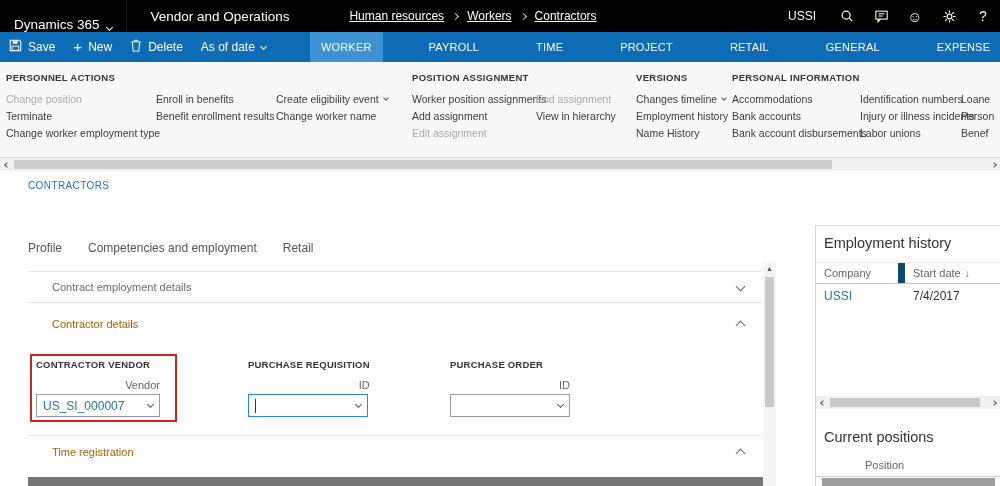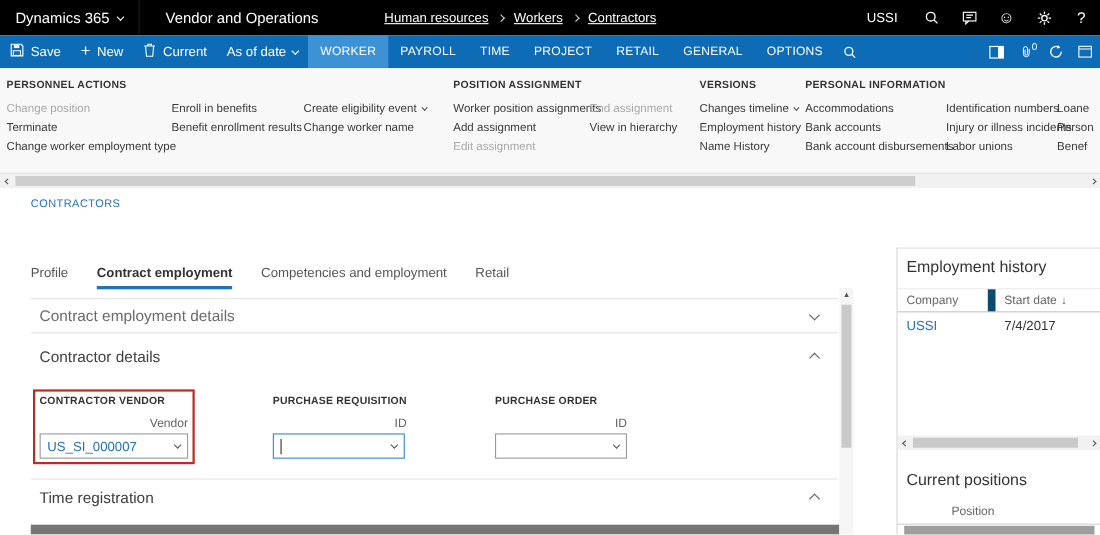--- a/index.html
+++ b/index.html
@@ -13,41 +13,41 @@
           border-right:1.4px solid currentColor; border-bottom:1.4px solid currentColor; }
   .chev.down  { transform:rotate(45deg); margin-bottom:2px; }
   .chev.right { transform:rotate(-45deg); }
   .chev.up    { transform:rotate(225deg); margin-top:3px; }
   .chev.left  { transform:rotate(135deg); }
   .chev.lg { width:7px; height:7px; border-width:1.6px; }
 
   
   .topbar { position:absolute; top:0; left:0; width:100%; height:32px;
             background:#000; color:#fff; display:flex; align-items:center; }
-  .brand { display:flex; align-items:center; gap:7px; padding:0 14px; height:100%;
+  .brand { display:flex; align-items:flex-end; gap:7px; padding:0 14px; height:100%;
            font-size:13.5px; cursor:pointer; }
   .tb-divider { width:1px; height:100%; background:#1c1c1c; }
   .appname { padding:0 24px; font-size:13.5px; height:100%; display:flex; align-items:center; cursor:pointer;}
   .breadcrumb { display:flex; align-items:center; gap:9px; margin-left:36px; font-size:12px;text-decoration:underline; }
   .bc-item { cursor:pointer; }
   .bc-sep { color:#cfcfcf; }
   .tb-right { margin-left:auto; display:flex; align-items:center; height:100%; }
   .company { font-size:12px; padding:0 14px; cursor:pointer; }
   .tb-icon { width:34px; height:100%; display:flex; align-items:center; justify-content:center;
              cursor:pointer; font-size:15px; color:#fff; }
   .tb-icon.help { font-size:14px; }
 
   
   .cmdbar { position:absolute; top:32px; left:0; width:100%; height:30px;
             background:#0d6cb5; color:#fff; display:flex; align-items:center; }
   .cmd-btn { display:flex; align-items:center; gap:6px; padding:0 9px; height:100%;
              font-size:12px; cursor:pointer; white-space:nowrap; }
   .plus-glyph { font-size:15px; line-height:1; margin-top:-2px; }
   .cmd-tab { padding:0 11px; height:100%; display:flex; align-items:center; font-size:11px;
-             letter-spacing:.2px; cursor:pointer; white-space:nowrap; }
+             letter-spacing:.2px; cursor:pointer; white-space:nowrap;margin-left:35px; }
   .cmd-tab.active { background:#3d92d6; }
   .cmd-right { margin-left:auto; display:flex; align-items:center; height:100%; }
   .cmd-icon { width:27px; height:100%; display:flex; align-items:center; justify-content:center; cursor:pointer; position:relative;}
   .badge-num { font-size:9px; position:absolute; top:5px; right:3px; }
 
   
   .flyout { position:absolute; top:62px; left:0; width:100%; height:96px;
             background:#f8f8f8; border-bottom:1px solid #dcdcdc;
             box-shadow:0 2px 3px rgba(0,0,0,.15); display:flex; padding:10px 0 0 6px; }
   .fly-col { flex:none; }
@@ -68,24 +68,24 @@
   .caption { position:absolute; left:28px; top:9px; font-size:10px; letter-spacing:.4px;
              color:#2272b9; cursor:pointer; }
   .page-title { position:absolute; left:27px; top:23px; font-size:26px; font-weight:400; color:#333; }
   .page-tabs { position:absolute; left:28px; top:70px; display:flex; gap:26px; font-size:12px; color:#555; }
   .page-tab { padding-bottom:5px; cursor:pointer; border-bottom:3px solid transparent; }
   .page-tab.active { color:#333; font-weight:bold; border-bottom-color:#2272b9; }
 
   .sec-line { position:absolute; left:28px; width:734px; height:1px; background:#e4e4e4; }
   .section-hd { position:absolute; left:28px; width:734px; height:30px; display:flex;
                 align-items:center; cursor:pointer; }
-  .section-hd .sec-title { font-size:14px; margin-left:8px; }
+  .section-hd .sec-title { font-size:11px; margin-left:24px; }
   .section-hd .sec-chev { margin-left:auto; margin-right:18px; color:#666; }
   .sec-gray .sec-title { color:#6b6b6b; }
-  .sec-dark .sec-title { color:#404040; }
+  .sec-dark .sec-title { color:#a16207; }
 
   .grp { position:absolute; top:188px; }
   .grp-h { font-size:9.5px; font-weight:bold; color:#333; letter-spacing:.2px; }
   .fld-label { font-size:11px; color:#646464; margin-top:9px;text-align:right; }
   .combo { margin-top:3px; height:23px; border:1px solid #999; background:#fff;
            display:flex; align-items:center; padding:0 6px; font-size:12px; cursor:text; }
   .combo .chev { color:#555; margin-left:auto; cursor:pointer; }
   .combo.focused { border-color:#38f; border-color:#2b88d8; }
   .caret { width:1px; height:14px; background:#333; }
   .combo-val-link { color:#2272b9; }
@@ -177,32 +177,33 @@
   <div class="cmd-btn">
     <span class="plus-glyph">+</span>
     <span>New</span>
   </div>
   <div class="cmd-btn">
     <span>
       <svg width="12" height="13" viewBox="0 0 14 16">
           <path d="M1 3.5h12M5 3.5V1.5h4v2M2.5 3.5l1 11.5h7l1-11.5" fill="none" stroke="#fff" stroke-width="1.2"></path>
         </svg>
     </span>
-    <span>Current</span>
+    <span>Delete</span>
   </div>
   <div class="cmd-btn">
     <span>As of date</span>
     <span class="chev down"></span>
   </div>
   <div class="cmd-tab active">WORKER</div>
   <div class="cmd-tab">PAYROLL</div>
   <div class="cmd-tab">TIME</div>
   <div class="cmd-tab">PROJECT</div>
   <div class="cmd-tab">RETAIL</div>
   <div class="cmd-tab">GENERAL</div>
+  <div class="cmd-tab">EXPENSE</div>
   <div class="cmd-tab">OPTIONS</div>
   <div class="cmd-icon">
     <svg width="13" height="13" viewBox="0 0 16 16">
         <circle cx="7" cy="7" r="4.5" fill="none" stroke="#fff" stroke-width="1.4"></circle>
         <path d="M10.5 10.5L14 14" stroke="#fff" stroke-width="1.4"></path>
       </svg>
   </div>
   <div class="cmd-right">
     <div class="cmd-icon">
       <svg width="14" height="13" viewBox="0 0 16 14">
@@ -299,41 +300,40 @@
   <div class="hs-arrow" style="right:0">
       <span class="chev right" style="width:4px;height:4px"></span>
     </div>
 </div>
 
 <div class="content">
   <div class="caption">CONTRACTORS</div>
 
   <div class="page-tabs">
     <div class="page-tab">Profile</div>
-    <div class="page-tab active">Contract employment</div>
     <div class="page-tab">Competencies and employment</div>
     <div class="page-tab">Retail</div>
   </div>
 
   <div class="sec-line" style="top:100px"></div>
   <div class="section-hd sec-gray" style="top:101px">
     <span class="sec-title">Contract employment details</span>
     <span class="sec-chev chev down lg"></span>
   </div>
   <div class="sec-line" style="top:131px"></div>
 
   <div class="section-hd sec-dark" style="top:138px">
     <span class="sec-title">Contractor details</span>
     <span class="sec-chev chev up lg"></span>
   </div>
 
   <div class="grp" style="left:36px">
     <div class="grp-h">CONTRACTOR VENDOR</div>
     <div class="fld-label">Vendor</div>
-    <div class="combo" style="width:135px">
+    <div class="combo" style="width:124px">
       <span class="combo-val-link">US_SI_000007</span>
       <span class="chev down"></span>
     </div>
   </div>
   <div class="highlight-box"></div>
 
   <div class="grp" style="left:248px">
     <div class="grp-h">PURCHASE REQUISITION</div>
     <div class="fld-label">ID</div>
     <div class="combo focused" style="width:120px">

